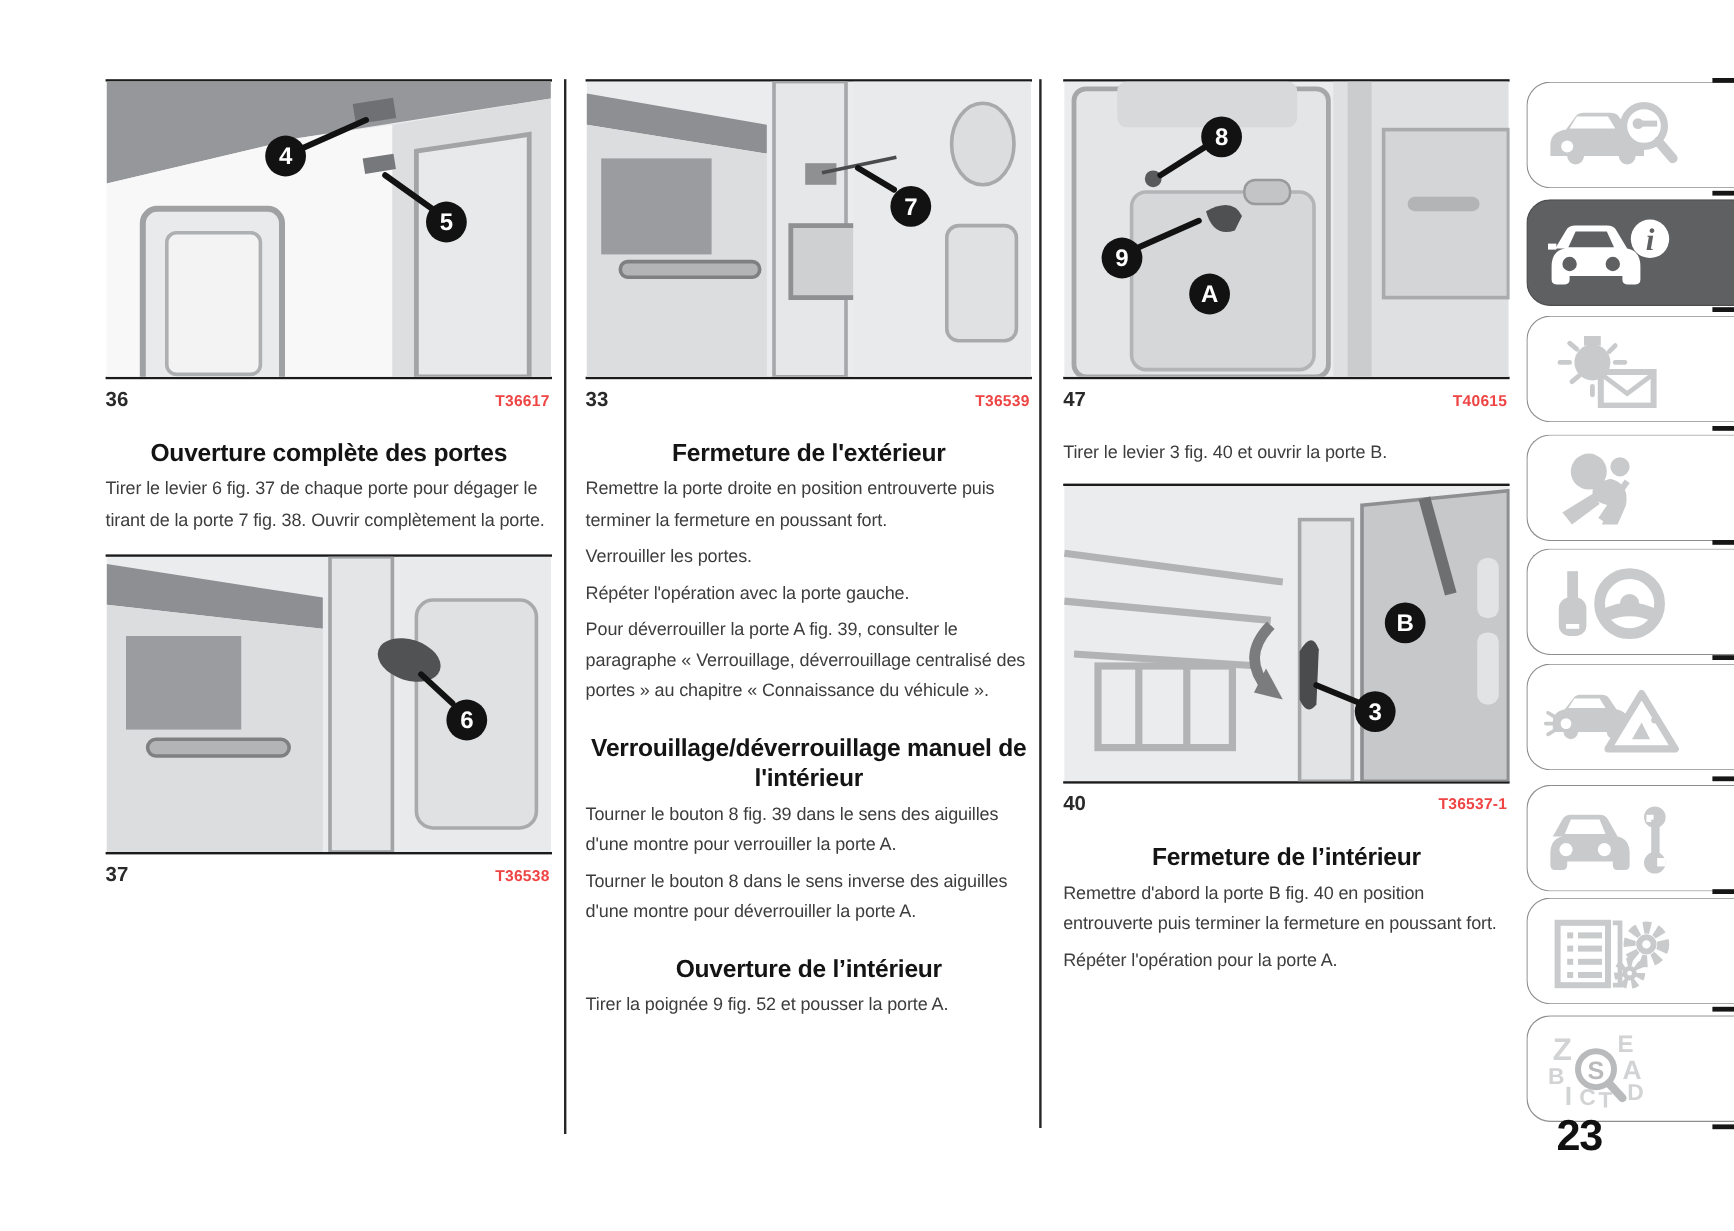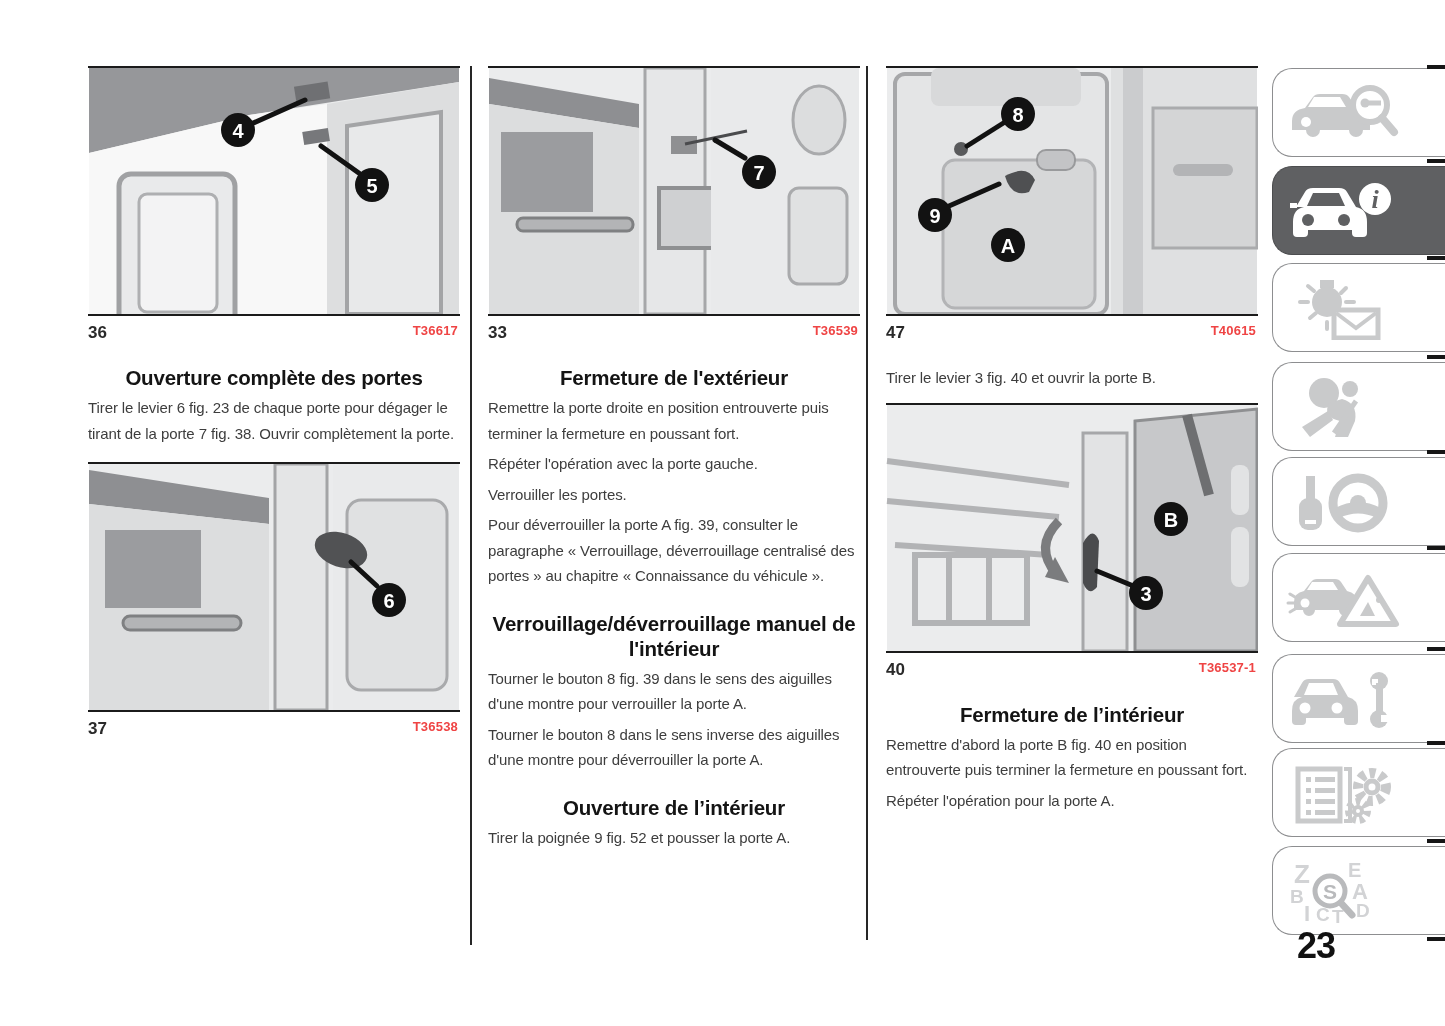--- a/index.html
+++ b/index.html
@@ -10,21 +10,21 @@
   #col1{left:88px;}
   #col2{left:488px;}
   #col3{left:886px;}
   .vdiv{position:absolute;top:66px;width:2px;background:#262626;}
   #vdiv1{left:470px;height:879px;}
   #vdiv2{left:866px;height:874px;}
 
   .figure{width:100%;}
   .fig-art{display:block;border-top:2px solid #1b1b1b;border-bottom:2px solid #1b1b1b;}
   .fig-art svg{display:block;}
-  .fig-caption{display:flex;justify-content:space-between;align-items:flex-start;padding:7px 2px 0 0;}
+  .fig-caption{display:flex;justify-content:space-between;align-items:center;padding:7px 2px 0 0;}
   .fig-num{font-size:17px;font-weight:700;color:#2a2a2a;}
   .fig-code{font-size:13px;font-weight:700;color:#ef4444;letter-spacing:.2px;}
 
   h2.sec{font-size:20.5px;line-height:25px;font-weight:700;color:#141414;margin:22px 0 5px 0;letter-spacing:-0.2px;text-align:center;}
   p.para{font-size:15px;line-height:25.5px;margin:0 0 5px 0;color:#3d3d3d;letter-spacing:-0.1px;}
   .mt-fig{margin-top:16px;}
 
   .badge-t{font-family:"Liberation Sans",sans-serif;font-weight:700;font-size:20px;fill:#ffffff;}
 
   
@@ -62,21 +62,21 @@
           <text class="badge-t" x="283" y="118" text-anchor="middle" dominant-baseline="central">5</text>
         </svg>
       </div>
       <div class="fig-caption">
         <span class="fig-num">36</span>
         <span class="fig-code">T36617</span>
       </div>
     </div>
 
     <h2 class="sec">Ouverture complète des portes</h2>
-    <p class="para">Tirer le levier 6 fig. 23 de chaque porte pour dégager le tirant de la porte 7 fig. 38. Ouvrir complètement la porte.</p>
+    <p class="para">Tirer le levier 6 fig. 37 de chaque porte pour dégager le tirant de la porte 7 fig. 38. Ouvrir complètement la porte.</p>
 
     <div class="figure mt-fig">
       <div class="fig-art">
         <svg width="372" height="246" viewBox="0 0 370 246">
           <rect width="370" height="246" fill="#ebeced"></rect>
           <polygon points="0,6 180,34 180,60 0,40" fill="#8e8f92"></polygon>
           <polygon points="0,40 180,60 180,246 0,246" fill="#dcddde"></polygon>
           <rect x="16" y="66" width="96" height="78" fill="#9b9c9f"></rect>
           <rect x="34" y="152" width="118" height="14" rx="7" fill="#b3b4b6" stroke="#7f8082" stroke-width="3"></rect>
           <rect x="186" y="0" width="52" height="246" fill="#e4e5e6" stroke="#a3a4a6" stroke-width="3"></rect>
@@ -119,22 +119,22 @@
         </svg>
       </div>
       <div class="fig-caption">
         <span class="fig-num">33</span>
         <span class="fig-code">T36539</span>
       </div>
     </div>
 
     <h2 class="sec">Fermeture de l'extérieur</h2>
     <p class="para">Remettre la porte droite en position entrouverte puis terminer la fermeture en poussant fort.</p>
+    <p class="para">Verrouiller les portes.</p>
     <p class="para">Répéter l'opération avec la porte gauche.</p>
-    <p class="para">Verrouiller les portes.</p>
     <p class="para">Pour déverrouiller la porte A fig. 39, consulter le paragraphe « Verrouillage, déverrouillage centralisé des portes » au chapitre « Connaissance du véhicule ».</p>
 
     <h2 class="sec">Verrouillage/déverrouillage manuel de l'intérieur</h2>
     <p class="para">Tourner le bouton 8 fig. 39 dans le sens des aiguilles d'une montre pour verrouiller la porte A.</p>
     <p class="para">Tourner le bouton 8 dans le sens inverse des aiguilles d'une montre pour déverrouiller la porte A.</p>
 
     <h2 class="sec">Ouverture de l’intérieur</h2>
     <p class="para">Tirer la poignée 9 fig. 52 et pousser la porte A.</p>
   </div>
 

